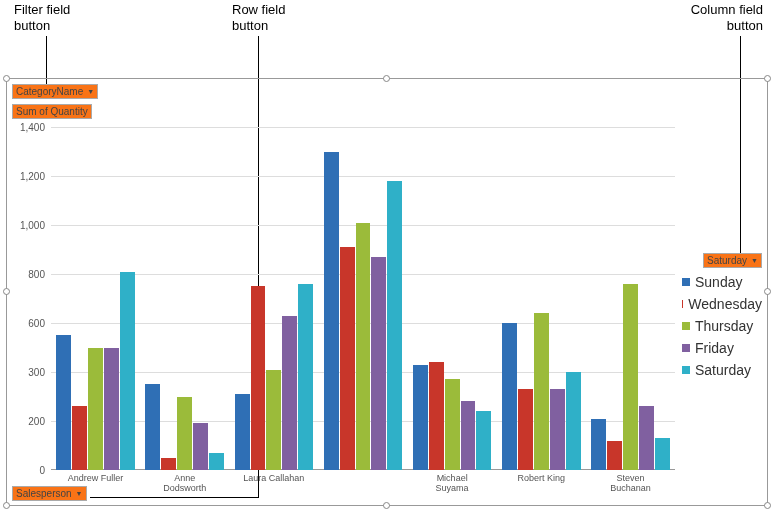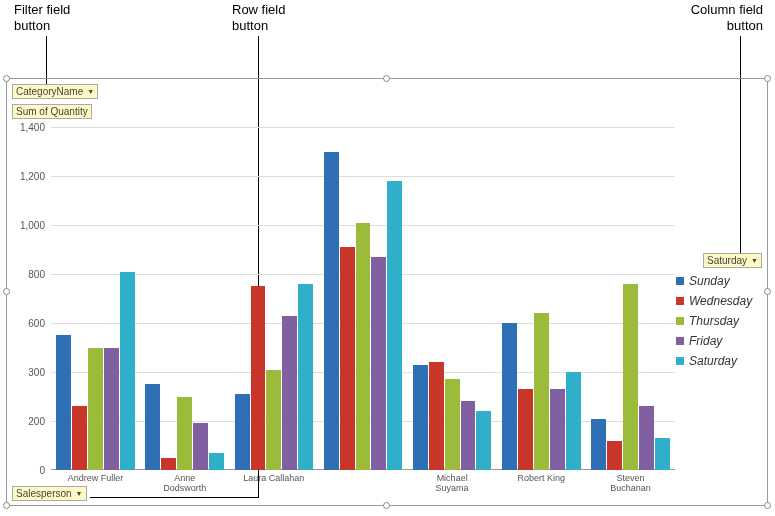--- a/index.html
+++ b/index.html
@@ -34,44 +34,43 @@
     position: absolute;
     width: 7px;
     height: 7px;
     border: 1px solid #888;
     border-radius: 50%;
     background: #fff;
   }
   .field-btn {
     display: inline-flex;
     align-items: center;
-    background: #fef9c3;
+    background: #f97316;
     border: 1px solid #aaa;
     padding: 1px 3px;
     font-size: 10px;
     cursor: pointer;
     color: #444;
   }
   .field-btn .tri {
     margin-left: 4px;
     font-size: 7px;
     line-height: 1;
     color: #444;
   }
   .btn-category { position: absolute; left: 5px; top: 5px; }
   .btn-sum { position: absolute; left: 5px; top: 25px; }
   .btn-salesperson { position: absolute; left: 5px; bottom: 4px; }
   .btn-weekday { position: absolute; right: 5px; top: 174px; }
   .legend {
     position: absolute;
-    right: 11px;
+    right: 5px;
     top: 195px;
     width: 80px;
-    font-size: 12px;
-    font-style: italic;
+    font-size: 14px;
   }
   .legend-item {
     display: flex;
     align-items: center;
     margin-bottom: 6px;
   }
   .legend-sw {
     width: 8px;
     height: 8px;
     margin-right: 5px;

